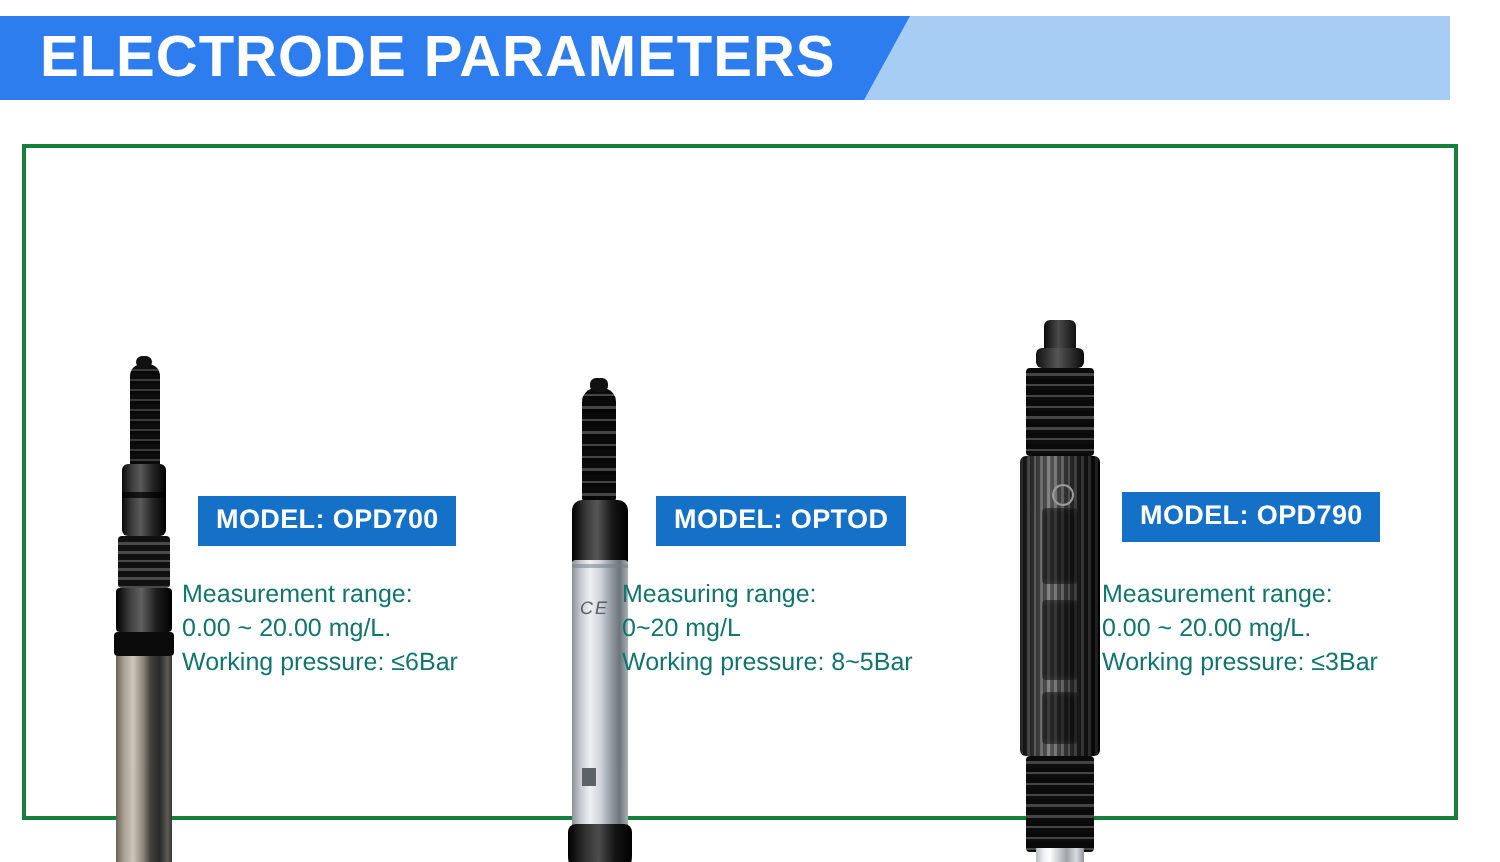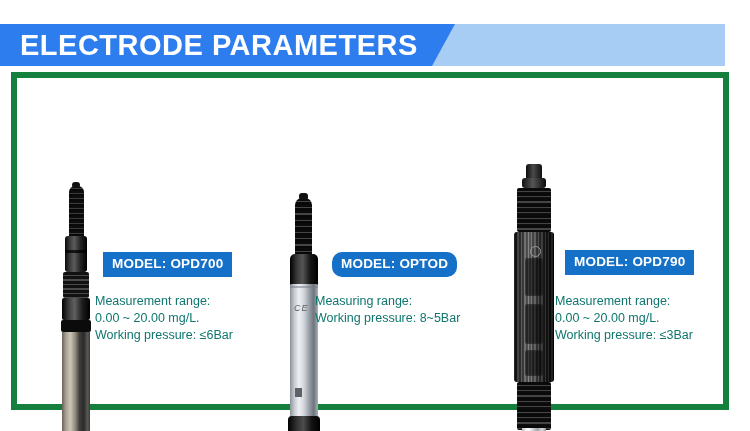--- a/index.html
+++ b/index.html
@@ -14,21 +14,21 @@
     position: relative;
     overflow: hidden;
     font-family: "Liberation Sans", sans-serif;
     color: #1a1a1a;
   }
 
   
   .banner {
     position: absolute;
     left: 0;
-    top: 24px;
+    top: 8px;
     width: 628px;
     height: 42px;
   }
   .banner-light {
     position: absolute;
     left: 300px;
     top: 0;
     width: 425px;
     height: 42px;
     background: #a8cdf5;
@@ -56,21 +56,21 @@
     font-family: "Liberation Sans", sans-serif;
   }
 
   
   .panel {
     position: absolute;
     left: 11px;
     top: 72px;
     width: 718px;
     height: 338px;
-    border: 6px solid #15803d;
+    border: 2px solid #15803d;
     box-sizing: border-box;
     background: #ffffff;
   }
 
   
   .product {
     position: absolute;
     top: 0;
   }
   .badge {
@@ -298,24 +298,25 @@
       <div class="coil"></div>
       <div class="cap"></div>
       <div class="body">
         <div class="ce">CΕ</div>
         <div class="vlabel"></div>
         <div class="sticker"></div>
       </div>
       <div class="endcap"></div>
     </div>
 
-    <div class="badge" style="left:315px; top:174px;border-radius:10px;">MODEL: OPTOD</div>
+    <div class="badge" style="left:315px; top:174px;">MODEL: OPTOD</div>
 
     <div class="specs" style="left:298px; top:215px;">
       <div>Measuring range:</div>
+      <div> 0~20 mg/L</div>
       <div>Working pressure: 8~5Bar</div>
     </div>
   </div>
 
   <div class="product">
 
     <div class="p3">
       <div class="plug"></div>
       <div class="plugring"></div>
       <div class="thread-top"></div>

